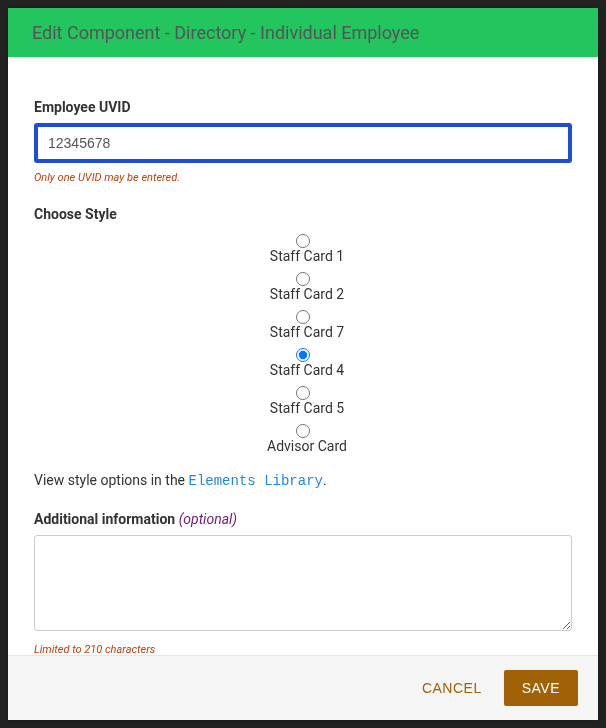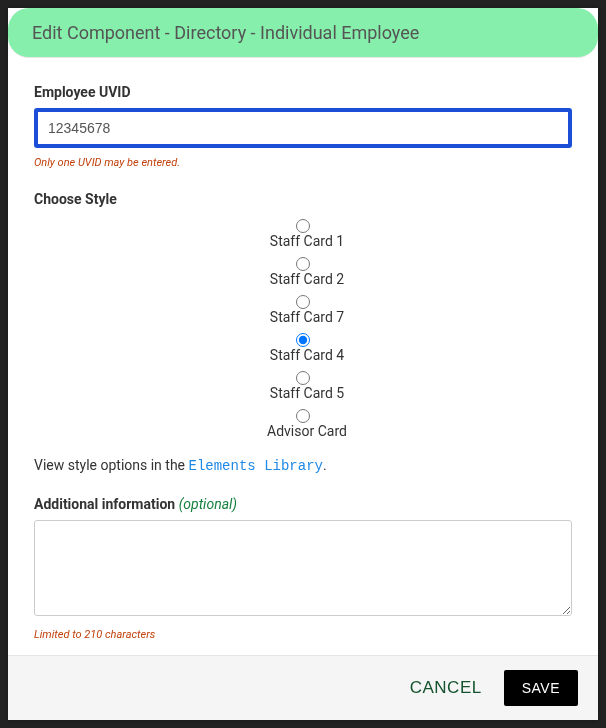--- a/index.html
+++ b/index.html
@@ -17,49 +17,49 @@
     .modal {
       background: #fff;
       margin: 8px;
       width: calc(100% - 16px);
       height: calc(100% - 16px);
       display: flex;
       flex-direction: column;
       box-shadow: 0 0 4px rgba(0,0,0,0.3);
     }
     .modal-header {
-      background: #86efac;
+      background: #22c55e;
       border-bottom: 1px solid #e5e5e5;
       padding: 14px 24px;
-      border-radius: 21px;
     }
     .modal-title {
       font-size: 18px;
       font-weight: 400;
       color: #555;
     }
     .modal-body {
       flex: 1;
       padding: 26px 26px 20px 26px;
       overflow-y: auto;
     }
     .form-group {
       margin-bottom: 22px;
     }
     .label {
       font-weight: 700;
       font-size: 14px;
       color: #333;
       display: block;
       margin-bottom: 8px;
+      margin-top: 15px;
     }
     .optional {
       font-weight: 400;
       font-style: italic;
-      color: #15803d;
+      color: #701a75;
     }
     .text-input {
       width: 100%;
       padding: 8px 10px;
       font-size: 14px;
       border: 4px solid #1d4ed8;
       border-radius: 3px;
       color: #555;
     }
     .help-text {
@@ -109,28 +109,28 @@
       border-top: 1px solid #e5e5e5;
       padding: 14px 20px;
       display: flex;
       justify-content: flex-end;
       align-items: center;
       gap: 18px;
     }
     .btn-cancel {
       background: transparent;
       border: none;
-      color: #14532d;
-      font-size: 17px;
+      color: #a16207;
+      font-size: 14px;
       letter-spacing: 0.5px;
       cursor: pointer;
       padding: 8px 4px;
     }
     .btn-save {
-      background: #000000;
+      background: #a16207;
       border: none;
       color: #fff;
       font-size: 14px;
       letter-spacing: 0.5px;
       padding: 10px 18px;
       border-radius: 2px;
       cursor: pointer;
     }
   </style>
 </head>

